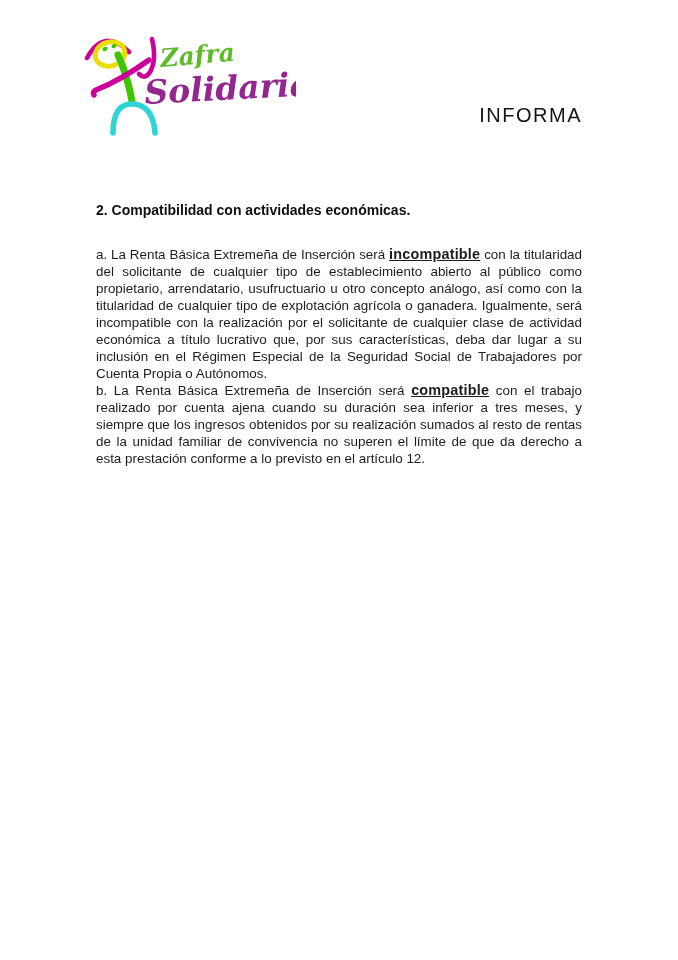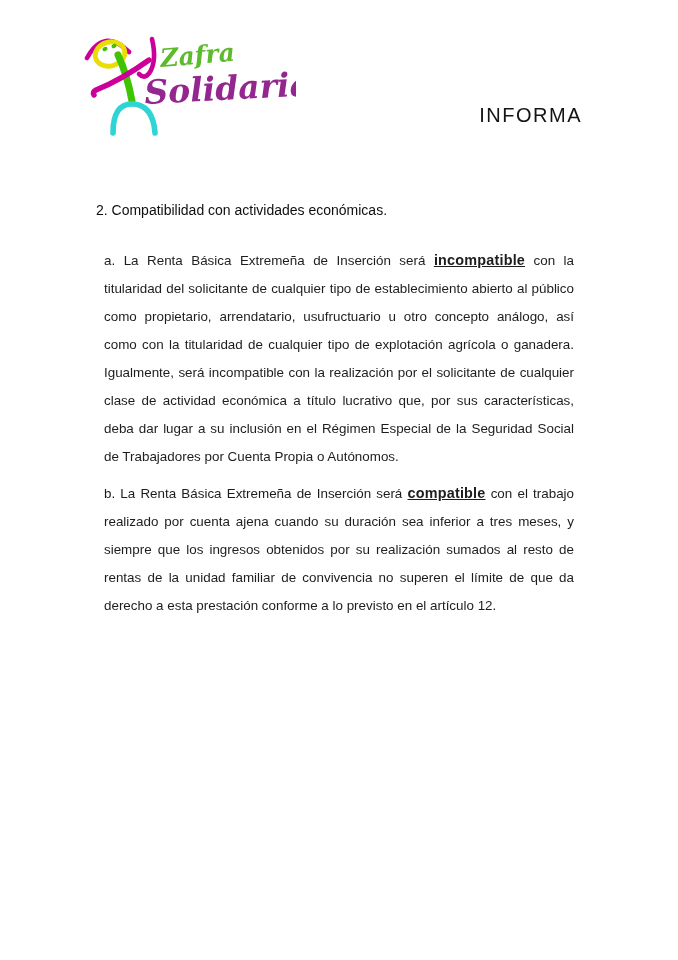--- a/index.html
+++ b/index.html
@@ -38,26 +38,26 @@
     left: 96px;
     top: 201px;
     width: 486px;
     color: #1d1d1d;
   }
   .content h2 {
     margin: 0 0 27px 0;
     font-size: 14px;
     line-height: 18px;
     color: #0f0f0f;
-    font-weight: normal;
+    font-weight: bold;
   }
   .body-par {
-    margin: 8px;
+    margin: 0;
     font-size: 13.4px;
-    line-height: 28px;
+    line-height: 17px;
     text-align: justify;
   }
   .emph {
     font-weight: bold;
     text-decoration: underline;
     font-size: 14.4px;
     letter-spacing: 0.2px;
   }
 </style>
 </head>

